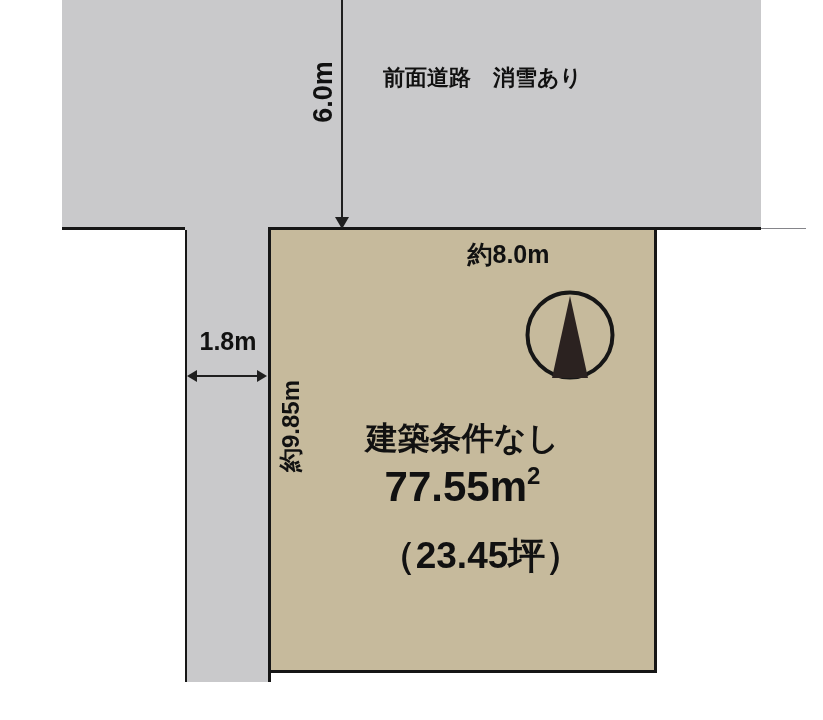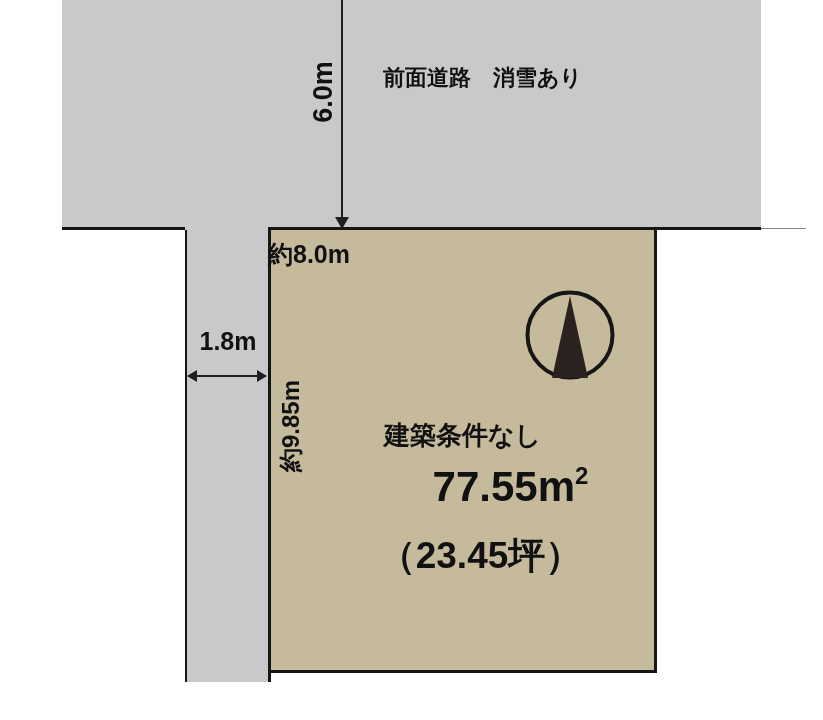--- a/index.html
+++ b/index.html
@@ -30,24 +30,24 @@
     border-top:6px solid transparent;border-bottom:6px solid transparent;
     border-right:10px solid #1f1f1f;}
   .h-arrow-head-r{left:257px;top:370px;width:0;height:0;
     border-top:6px solid transparent;border-bottom:6px solid transparent;
     border-left:10px solid #1f1f1f;}
   
   .txt{white-space:nowrap;line-height:1.1;}
   .road-label{left:383px;top:66px;font-size:22px;}
   .road-dim{left:324px;top:92px;font-size:27px;transform:translate(-50%,-50%) rotate(-90deg);}
   .alley-dim{left:185px;top:328px;width:86px;text-align:center;font-size:25px;}
-  .frontage{left:268px;top:241px;width:389px;font-size:25px;}
+  .frontage{left:268px;top:241px;width:389px;text-align:center;font-size:25px;padding-left:46px;}
   .depth{left:291px;top:426px;font-size:24px;transform:translate(-50%,-50%) rotate(-90deg);}
-  .condition{left:268px;top:421px;width:389px;text-align:center;font-size:26px;}
-  .area-sqm{left:268px;top:466px;width:389px;text-align:center;font-size:42px;line-height:1;padding-left:48px;}
+  .condition{left:268px;top:421px;width:389px;text-align:center;font-size:32px;}
+  .area-sqm{left:268px;top:466px;width:389px;text-align:center;font-size:42px;line-height:1;}
   .area-sup{font-size:24px;position:relative;top:-17px;}
   .tsubo{left:268px;top:536px;width:425px;text-align:center;font-size:37px;}
   .compass{left:524px;top:289px;width:92px;height:92px;}
 </style>
 </head>
 <body>
 
 <div id="stage">
 
   <div class="abs road"></div>

